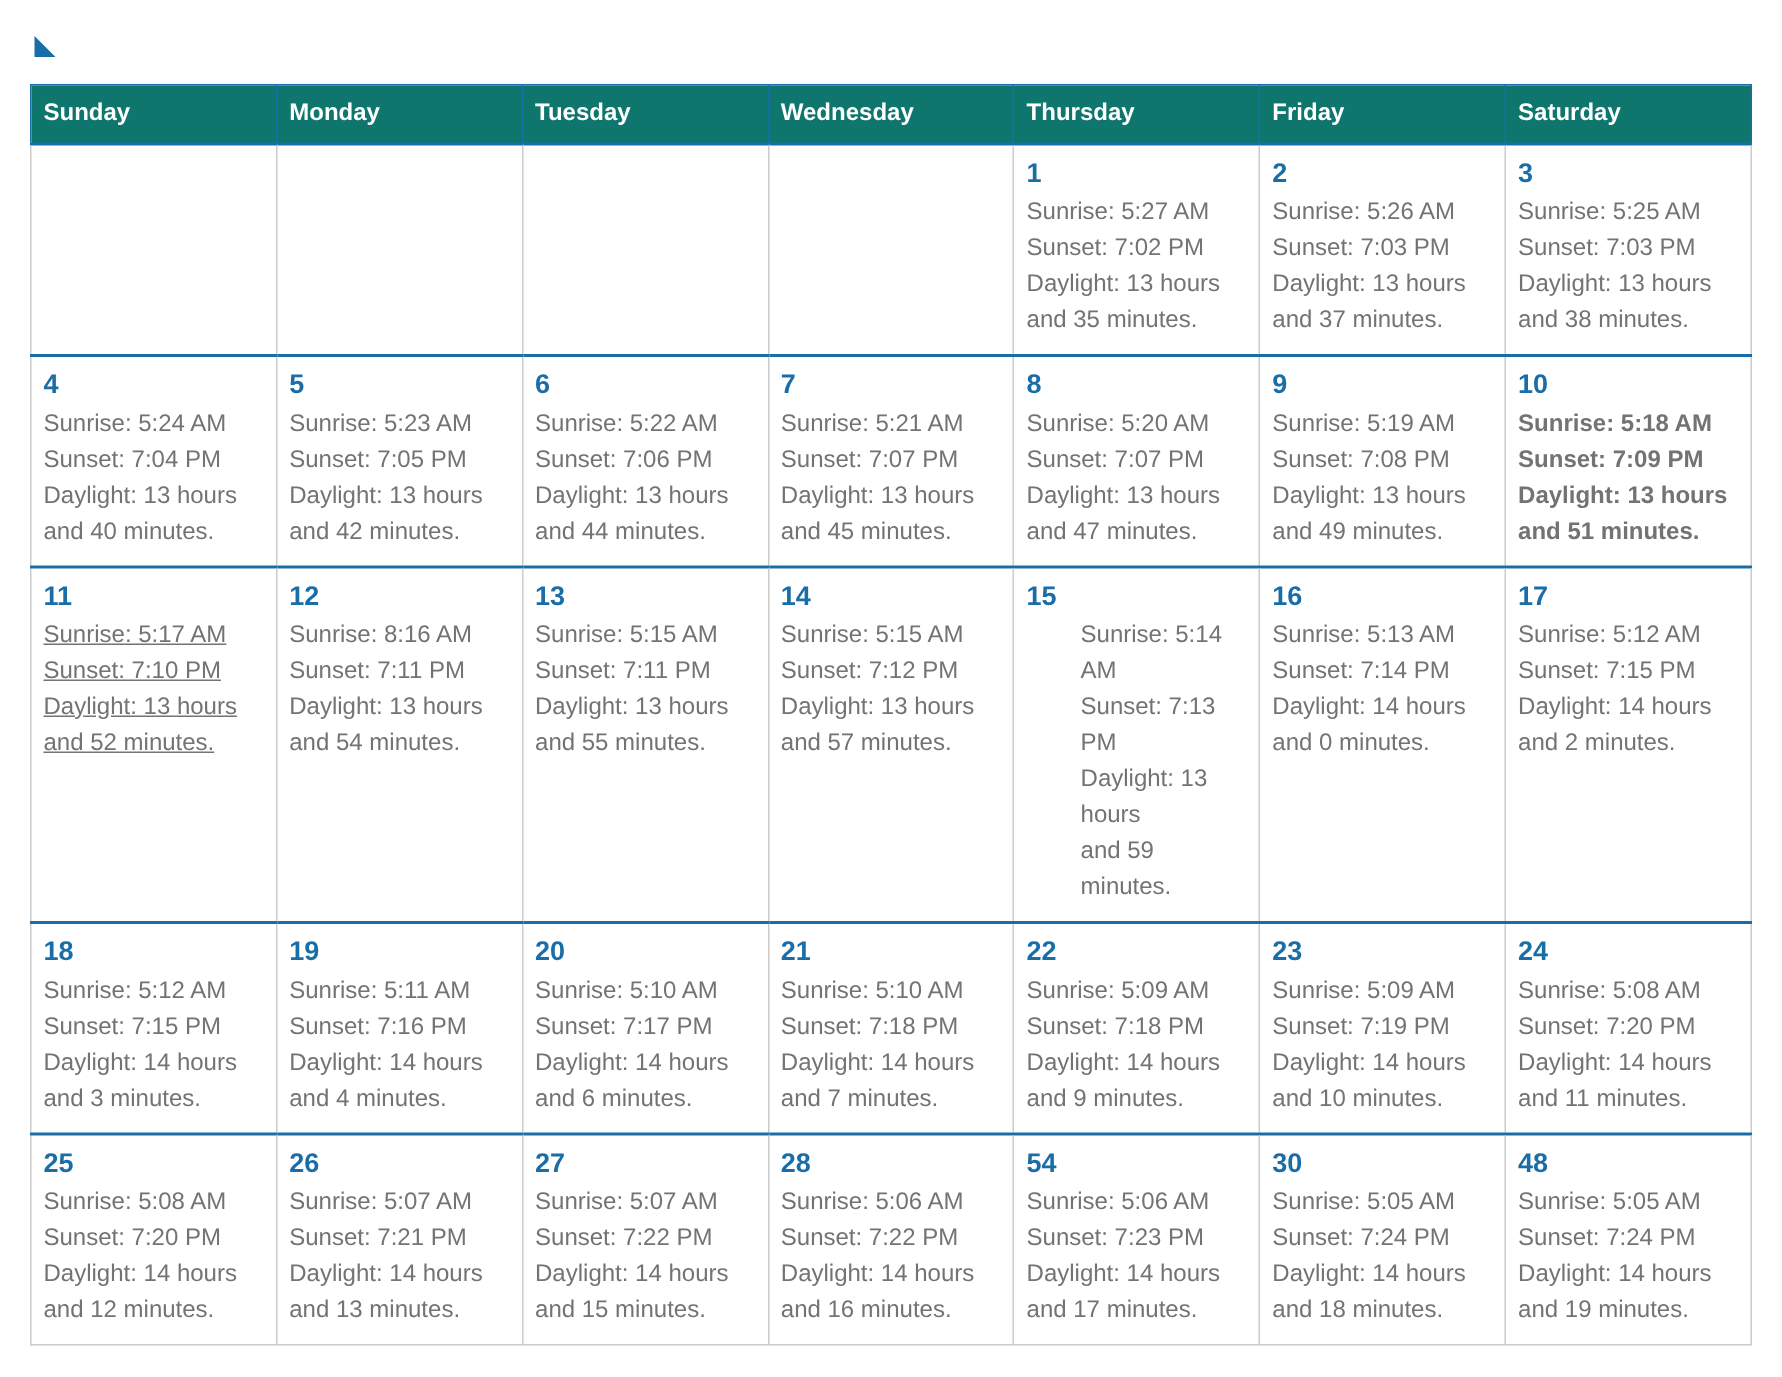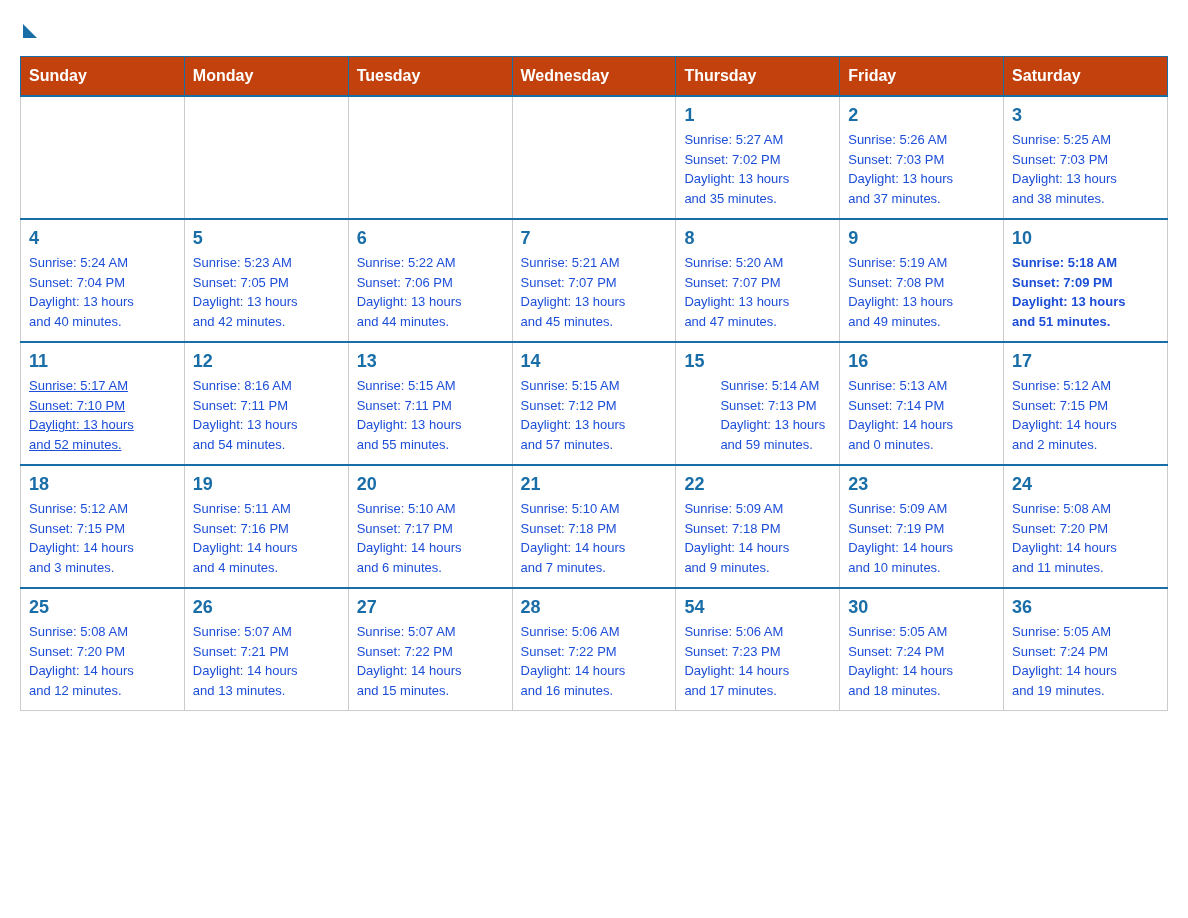--- a/index.html
+++ b/index.html
@@ -59,21 +59,21 @@
     .title-location {
       font-size: 22px;
       color: #555;
       margin-top: 4px;
     }
     .calendar {
       width: 100%;
       border-collapse: collapse;
     }
     .calendar th {
-      background-color: #c2410c;
+      background-color: #0f766e;
       color: #fff;
       font-size: 16px;
       font-weight: bold;
       padding: 10px 8px;
       text-align: left;
       border: 1px solid #1a6ea8;
     }
     .calendar td {
       border: 1px solid #ccc;
       vertical-align: top;
@@ -82,22 +82,22 @@
       min-height: 100px;
     }
     .day-number {
       font-size: 18px;
       font-weight: bold;
       color: #1a6ea8;
       display: block;
       margin-bottom: 4px;
     }
     .day-info {
-      font-size: 13px;
-      color: #1d4ed8;
+      font-size: 16px;
+      color: #737373;
       line-height: 1.5;
     }
     .empty-cell {
       background: #fff;
     }
     .week-row td {
       border-top: 2px solid #1a6ea8;
     }
   </style>
 </head>
@@ -347,21 +347,21 @@
 and 17 minutes.</div>
         </td>
         <td>
           <span class="day-number">30</span>
           <div class="day-info" style="white-space: pre-line;">Sunrise: 5:05 AM
 Sunset: 7:24 PM
 Daylight: 14 hours
 and 18 minutes.</div>
         </td>
         <td>
-          <span class="day-number">36</span>
+          <span class="day-number">48</span>
           <div class="day-info" style="white-space: pre-line;">Sunrise: 5:05 AM
 Sunset: 7:24 PM
 Daylight: 14 hours
 and 19 minutes.</div>
         </td>
       </tr>
     </tbody>
 </table>
 
 </body></html>

